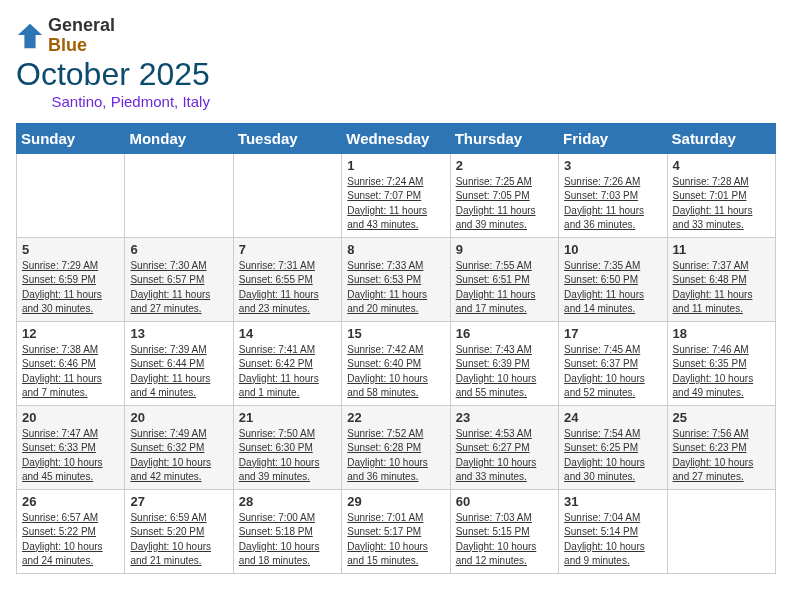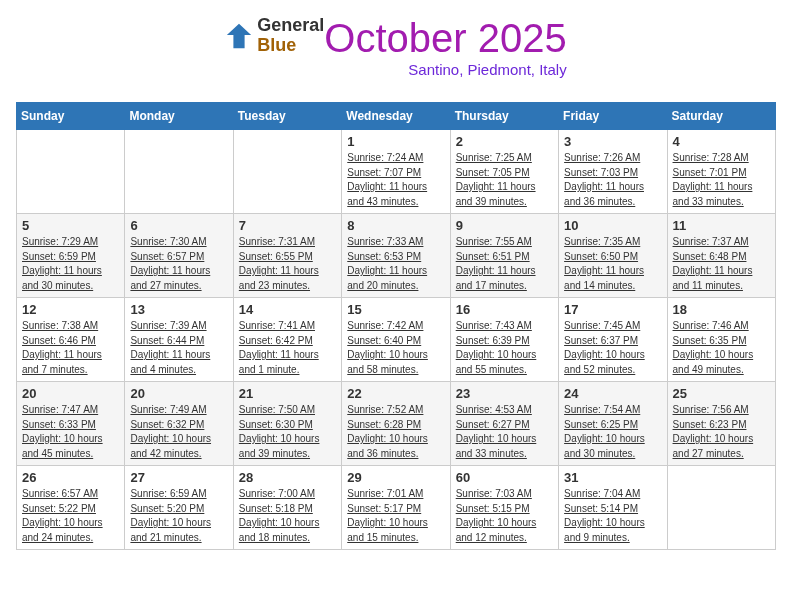--- a/index.html
+++ b/index.html
@@ -5,23 +5,24 @@
     * { box-sizing: border-box; margin: 0; padding: 0; }
     body {
       font-family: Arial, sans-serif;
       background: #fff;
       width: 792px;
       min-height: 612px;
       padding: 16px;
     }
     .header {
       display: flex;
-      justify-content: center;
+      justify-content: flex-end;
       align-items: flex-start;
-      margin-bottom: 24px;
+      margin-bottom: 13px;
+      flex-direction: column;
     }
     .logo {
       display: flex;
       align-items: center;
       gap: 4px;
     }
     .logo-text {
       font-size: 18px;
       font-weight: bold;
       line-height: 1.1;
@@ -29,37 +30,37 @@
     .logo-general { color: #333; }
     .logo-blue { color: #a16207; }
     .logo-icon {
       width: 28px;
       height: 28px;
     }
     .title-block {
       text-align: right;
     }
     .month-title {
-      font-size: 40px;
+      font-size: 32px;
       font-weight: normal;
-      color: #a21caf;
+      color: #0c4a6e;
     }
     .subtitle {
       font-size: 15px;
       color: #6d28d9;
     }
     .calendar {
       width: 100%;
       border-collapse: collapse;
       border: 1px solid #ccc;
     }
     .calendar th {
       background: #2e75b6;
       color: #fff;
-      font-size: 12px;
+      font-size: 15px;
       font-weight: bold;
       padding: 6px 4px;
       text-align: left;
       border: 1px solid #2e75b6;
     }
     .calendar td {
       vertical-align: top;
       padding: 4px 5px;
       border: 1px solid #ccc;
       font-size: 10.5px;

